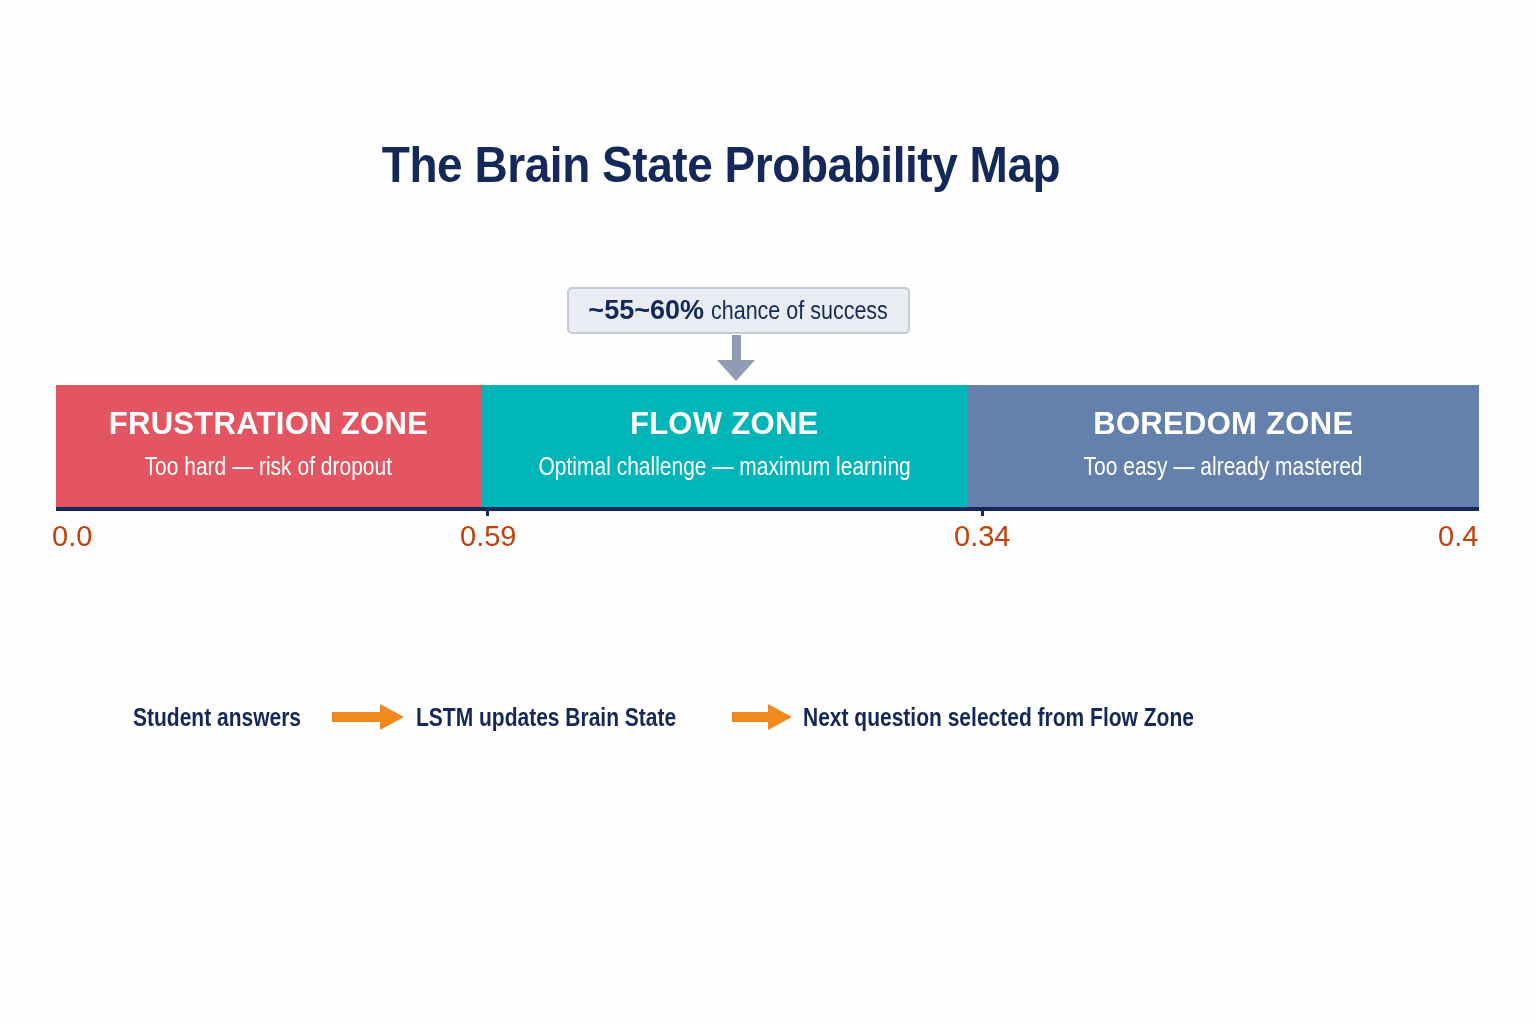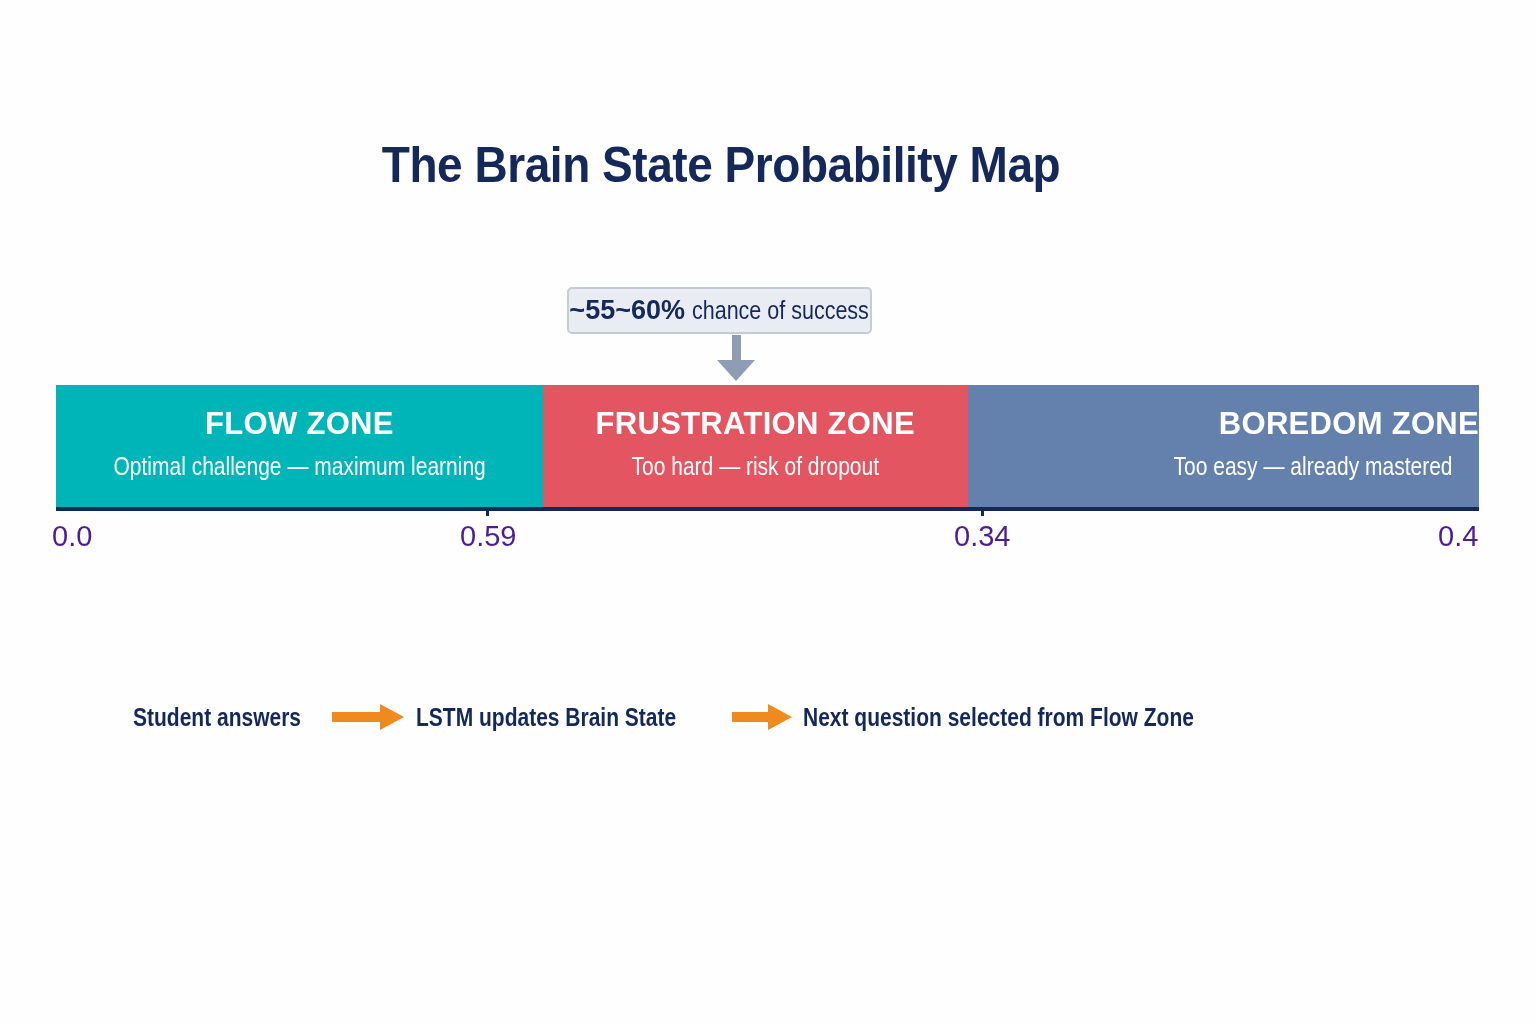--- a/index.html
+++ b/index.html
@@ -26,21 +26,21 @@
     font-size: 50px;
     letter-spacing: -0.5px;
     color: #14295a;
     transform: scaleX(0.92);
     transform-origin: 721px 0;
   }
   .callout {
     position: absolute;
     left: 567px;
     top: 287px;
-    width: 305px;
+    width: 343px;
     height: 47px;
     box-sizing: border-box;
     background: #e9edf3;
     border: 2px solid #c5ccd7;
     border-radius: 5px;
     display: flex;
     align-items: center;
     justify-content: center;
     font-size: 26px;
     color: #14295a;
@@ -92,41 +92,41 @@
   }
   .zone .zdesc {
     font-size: 25px;
     line-height: 32px;
     margin-top: 8px;
     white-space: nowrap;
     transform: scaleX(0.84);
   }
   .zone-frustration { width: 432px; background: #e35561; }
   .zone-flow { width: 495px; background: #00b5b8; }
-  .zone-boredom { width: 520px; background: #6481ad; align-items: flex-end; }
+  .zone-boredom { width: 520px; background: #6481ad; }
   .axis-line {
     position: absolute;
     left: 56px;
     top: 507px;
     width: 1423px;
     height: 4px;
     background: #14295a;
   }
   .tick {
     position: absolute;
     top: 507px;
     width: 3px;
     height: 9px;
     background: #14295a;
   }
   .tick-label {
     position: absolute;
     top: 520px;
     font-size: 29px;
-    color: #4c1d95;
+    color: #c2410c;
     white-space: nowrap;
   }
   .flow-row {
     position: absolute;
     top: 697px;
     left: 133px;
     height: 40px;
     display: flex;
     align-items: center;
     font-weight: bold;
@@ -154,27 +154,27 @@
   <span class="pct">~55~60%</span>
   <span class="rest">chance of success</span>
 </div>
 
 <svg class="pointer" viewBox="0 0 38 46">
   <rect x="15" y="0" width="9" height="26" fill="#8e9db5"></rect>
   <polygon points="0,25 38,25 19,46" fill="#8e9db5"></polygon>
 </svg>
 
 <div class="bar">
+  <div class="zone zone-frustration">
+    <div class="zname">FRUSTRATION ZONE</div>
+    <div class="zdesc">Too hard — risk of dropout</div>
+  </div>
   <div class="zone zone-flow">
     <div class="zname">FLOW ZONE</div>
     <div class="zdesc">Optimal challenge — maximum learning</div>
-  </div>
-  <div class="zone zone-frustration">
-    <div class="zname">FRUSTRATION ZONE</div>
-    <div class="zdesc">Too hard — risk of dropout</div>
   </div>
   <div class="zone zone-boredom">
     <div class="zname">BOREDOM ZONE</div>
     <div class="zdesc">Too easy — already mastered</div>
   </div>
 </div>
 
 <div class="axis-line"></div>
 <div class="tick" style="left:486px;"></div>
 <div class="tick" style="left:981px;"></div>

